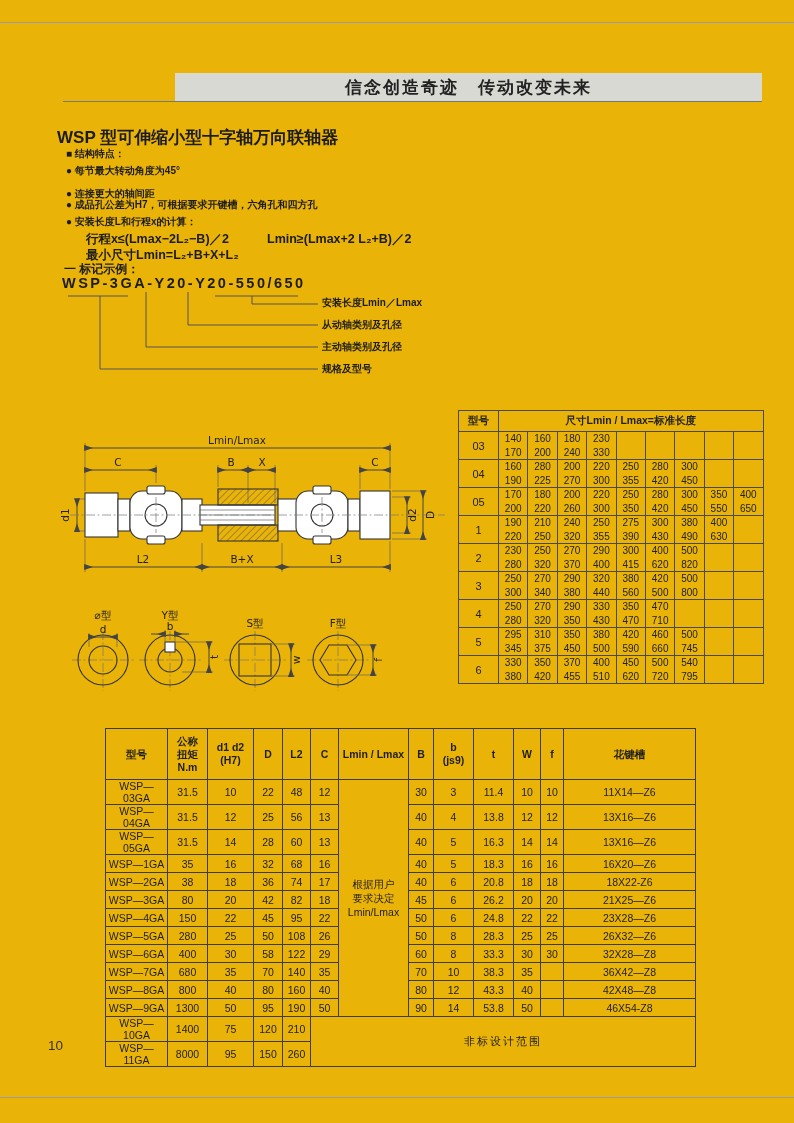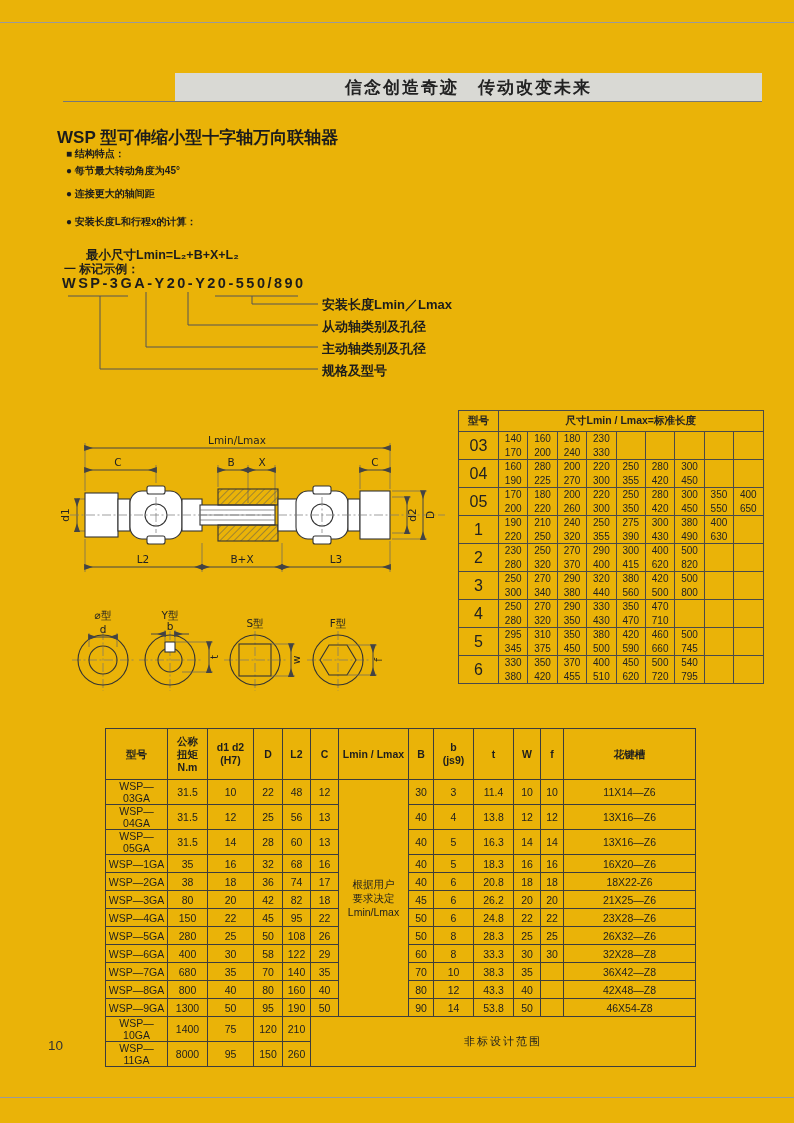--- a/index.html
+++ b/index.html
@@ -9,28 +9,28 @@
   #banner{position:absolute;left:175px;top:73px;width:587px;height:28px;background:#d9d9d4;
           display:flex;align-items:center;justify-content:center;}
   #banner-text{font-size:17px;font-weight:bold;letter-spacing:2px;color:#222;}
   #banner-underline{position:absolute;left:63px;top:101px;width:699px;height:0;border-top:1.5px solid #777;}
   #doc-title{position:absolute;left:57px;top:126px;font-size:17px;font-weight:bold;}
   .feat{position:absolute;left:66px;font-size:10px;font-weight:600;white-space:nowrap;}
   .formula{position:absolute;left:86px;font-size:12.5px;font-weight:600;white-space:nowrap;}
   .formula .gap{display:inline-block;width:38px;}
   #marking-title{position:absolute;left:64px;top:261px;font-size:12px;font-weight:600;}
   #marking-code{position:absolute;left:62px;top:275px;font-size:14.5px;font-weight:600;letter-spacing:2.5px;white-space:nowrap;}
-  .callout-label{position:absolute;left:322px;font-size:13px;font-weight:600;white-space:nowrap;}
+  .callout-label{position:absolute;left:322px;font-size:10px;font-weight:600;white-space:nowrap;}
   #callout-svg{position:absolute;left:60px;top:292px;}
   #drawing-svg{position:absolute;left:55px;top:415px;}
   
   #size-table{position:absolute;left:458px;top:410px;width:305px;border-collapse:collapse;table-layout:fixed;}
   #size-table td{border:1px solid #4a4a4a;text-align:center;vertical-align:middle;padding:0;font-size:10px;color:#222;}
   #size-table .st-head{height:20px;font-weight:600;font-size:10.5px;}
-  #size-table .st-model{font-size:16px;}
+  #size-table .st-model{font-size:11px;}
   #size-table .st-cell div{height:13.5px;line-height:13.5px;}
   #size-table tbody tr{height:28px;}
   
   #spec-table{position:absolute;left:105px;top:728px;width:590px;border-collapse:collapse;table-layout:fixed;}
   #spec-table td{border:1px solid #3d3d3d;text-align:center;vertical-align:middle;padding:0 1px;
                  font-size:10.5px;color:#1e1e1e;height:17px;white-space:pre-line;}
   #spec-table .spec-h{height:50px;font-weight:bold;line-height:13px;}
   #spec-table .spec-note{font-size:10.5px;line-height:14px;}
   #spec-table .spec-nonstd{font-size:11px;letter-spacing:2px;}
   #page-number{position:absolute;left:48px;top:1038px;font-size:13.5px;color:#333;}
@@ -47,26 +47,30 @@
   <div id="banner">
     <span id="banner-text">信念创造奇迹　传动改变未来</span>
   </div>
   <div id="banner-underline"></div>
 
   <div id="doc-title">WSP 型可伸缩小型十字轴万向联轴器</div>
 
   <div class="feat" style="top:147px;">■ 结构特点：</div>
   <div class="feat" style="top:164px;">● 每节最大转动角度为45°</div>
   <div class="feat" style="top:181px;margin-top:6px;">● 连接更大的轴间距</div>
+  <div class="feat" style="top:198px;">● 成品孔公差为H7，可根据要求开键槽，六角孔和四方孔</div>
   <div class="feat" style="top:215px;">● 安装长度L和行程x的计算：</div>
 
+  <div class="formula" style="top:231px;">
+    <span>行程x≤(Lmax−2L₂−B)／2</span><span class="gap"></span><span>Lmin≥(Lmax+2 L₂+B)／2</span>
+  </div>
   <div class="formula" style="top:247px;">最小尺寸Lmin=L₂+B+X+L₂</div>
 
   <div id="marking-title">一 标记示例：</div>
-  <div id="marking-code">WSP-3GA-Y20-Y20-550/890</div>
+  <div id="marking-code">WSP-3GA-Y20-Y20-550/650</div>
 
   <svg id="callout-svg" width="330" height="88" viewBox="0 0 330 88">
     <g stroke="#555" stroke-width="1" fill="none">
       <line x1="8" y1="4" x2="68" y2="4"></line>
       <polyline points="40,4 40,77 258,77"></polyline>
       <polyline points="86,0 86,55 258,55"></polyline>
       <polyline points="128,0 128,33 258,33"></polyline>
       <line x1="155" y1="4" x2="238" y2="4"></line>
       <polyline points="192,4 192,12 258,12"></polyline>
     </g>

